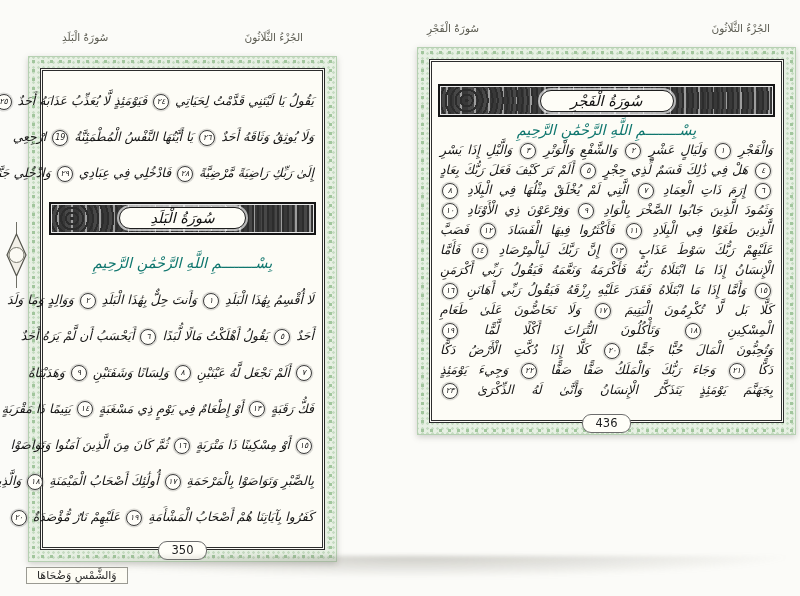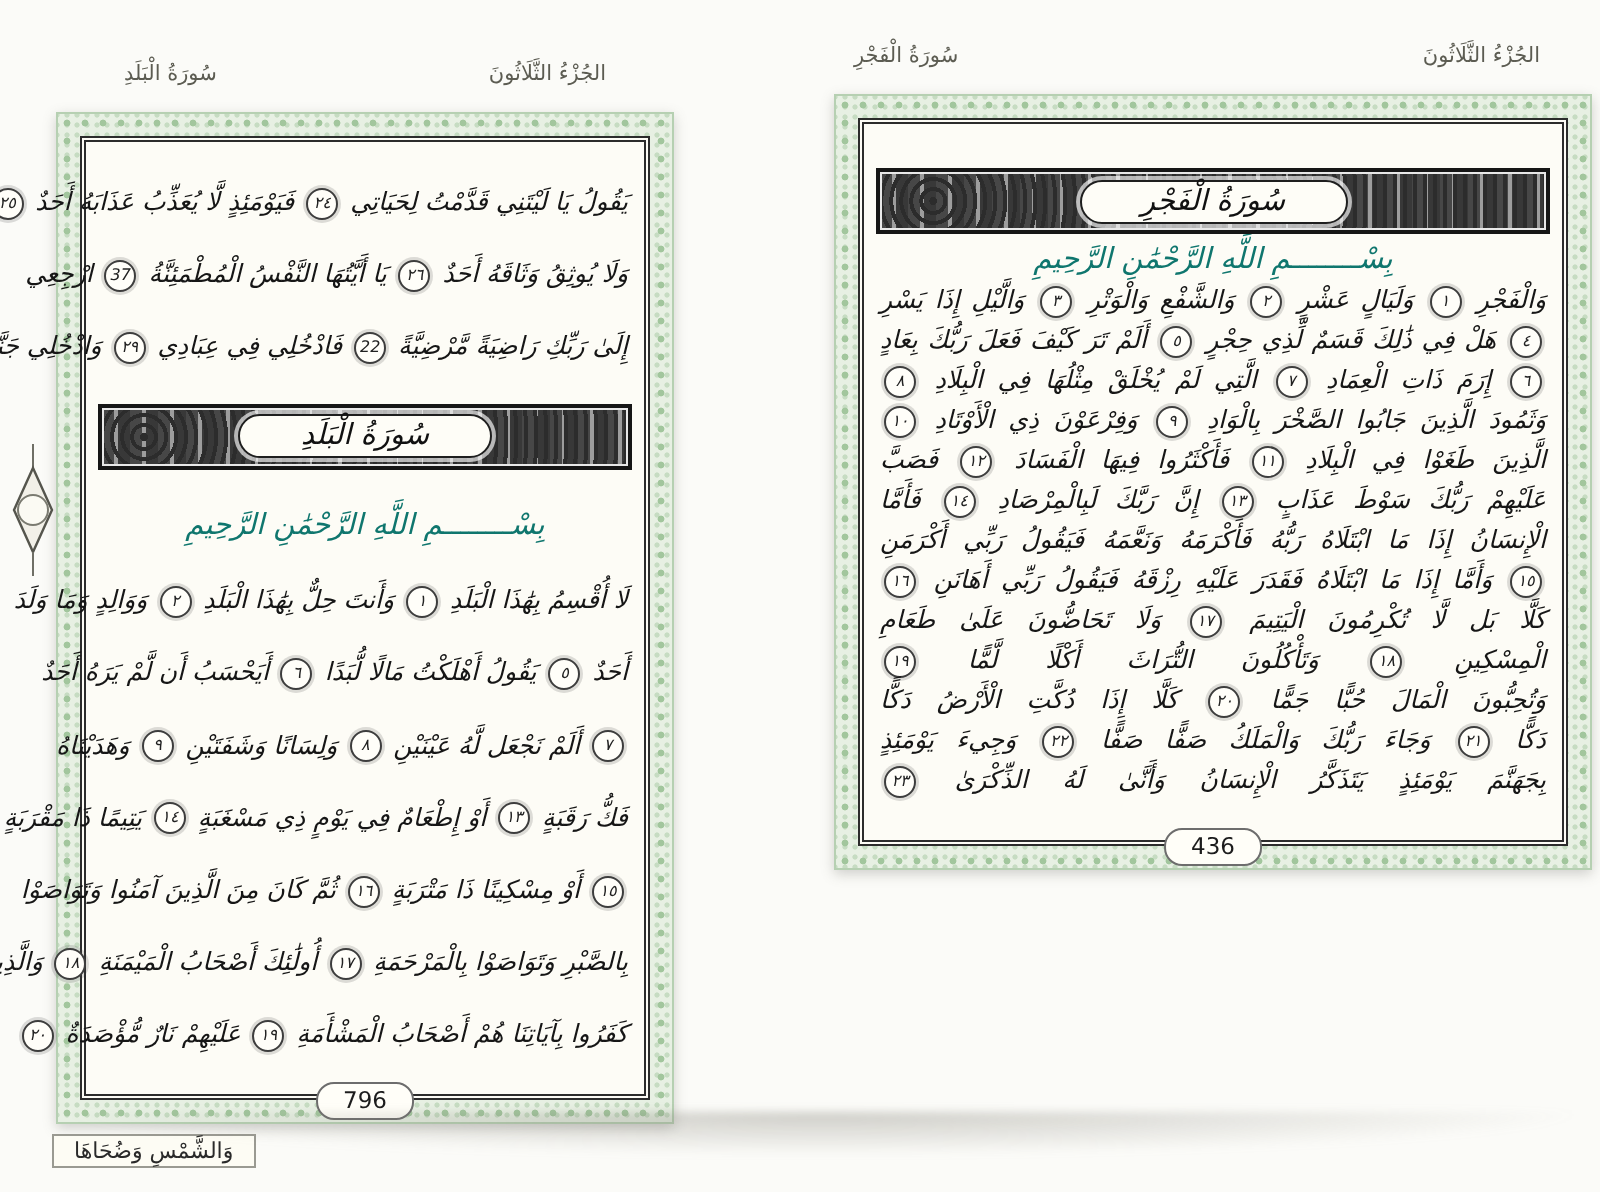--- a/index.html
+++ b/index.html
@@ -103,35 +103,35 @@
 <div class="spread">
 
   <div class="page left">
     <div class="page-header">
       <span>سُورَةُ الْبَلَدِ</span>
       <span>الجُزْءُ الثَّلَاثُونَ</span>
     </div>
     <div class="page-frame">
       <div class="page-inner" dir="rtl">
           <div class="qline">يَقُولُ يَا لَيْتَنِي قَدَّمْتُ لِحَيَاتِي <span class="ayah">٢٤</span> فَيَوْمَئِذٍ لَّا يُعَذِّبُ عَذَابَهُ أَحَدٌ <span class="ayah">٢٥</span></div>
-          <div class="qline">وَلَا يُوثِقُ وَثَاقَهُ أَحَدٌ <span class="ayah">٢٦</span> يَا أَيَّتُهَا النَّفْسُ الْمُطْمَئِنَّةُ <span class="ayah">37</span> ارْجِعِي</div>
-          <div class="qline">إِلَىٰ رَبِّكِ رَاضِيَةً مَّرْضِيَّةً <span class="ayah">22</span> فَادْخُلِي فِي عِبَادِي <span class="ayah">٢٩</span> وَادْخُلِي جَنَّتِي <span class="ayah">40</span></div>
+          <div class="qline">وَلَا يُوثِقُ وَثَاقَهُ أَحَدٌ <span class="ayah">٢٦</span> يَا أَيَّتُهَا النَّفْسُ الْمُطْمَئِنَّةُ <span class="ayah">19</span> ارْجِعِي</div>
+          <div class="qline">إِلَىٰ رَبِّكِ رَاضِيَةً مَّرْضِيَّةً <span class="ayah">٢٨</span> فَادْخُلِي فِي عِبَادِي <span class="ayah">٢٩</span> وَادْخُلِي جَنَّتِي <span class="ayah">40</span></div>
           <div class="surah-banner">
             <span class="cartouche">سُورَةُ الْبَلَدِ</span>
           </div>
           <div class="bismillah">بِسْــــــــمِ اللَّهِ الرَّحْمَٰنِ الرَّحِيمِ</div>
           <div class="qline">لَا أُقْسِمُ بِهَٰذَا الْبَلَدِ <span class="ayah">١</span> وَأَنتَ حِلٌّ بِهَٰذَا الْبَلَدِ <span class="ayah">٢</span> وَوَالِدٍ وَمَا وَلَدَ</div>
           <div class="qline">أَحَدٌ <span class="ayah">٥</span> يَقُولُ أَهْلَكْتُ مَالًا لُّبَدًا <span class="ayah">٦</span> أَيَحْسَبُ أَن لَّمْ يَرَهُ أَحَدٌ</div>
           <div class="qline"><span class="ayah">٧</span> أَلَمْ نَجْعَل لَّهُ عَيْنَيْنِ <span class="ayah">٨</span> وَلِسَانًا وَشَفَتَيْنِ <span class="ayah">٩</span> وَهَدَيْنَاهُ</div>
           <div class="qline">فَكُّ رَقَبَةٍ <span class="ayah">١٣</span> أَوْ إِطْعَامٌ فِي يَوْمٍ ذِي مَسْغَبَةٍ <span class="ayah">١٤</span> يَتِيمًا ذَا مَقْرَبَةٍ</div>
           <div class="qline"><span class="ayah">١٥</span> أَوْ مِسْكِينًا ذَا مَتْرَبَةٍ <span class="ayah">١٦</span> ثُمَّ كَانَ مِنَ الَّذِينَ آمَنُوا وَتَوَاصَوْا</div>
           <div class="qline">بِالصَّبْرِ وَتَوَاصَوْا بِالْمَرْحَمَةِ <span class="ayah">١٧</span> أُولَٰئِكَ أَصْحَابُ الْمَيْمَنَةِ <span class="ayah">١٨</span> وَالَّذِينَ</div>
           <div class="qline">كَفَرُوا بِآيَاتِنَا هُمْ أَصْحَابُ الْمَشْأَمَةِ <span class="ayah">١٩</span> عَلَيْهِمْ نَارٌ مُّؤْصَدَةٌ <span class="ayah">٢٠</span></div>
         </div>
-      <div class="page-num">796</div>
+      <div class="page-num">350</div>
     </div>
     <div class="catchword">وَالشَّمْسِ وَضُحَاهَا</div>
     <svg class="hizb" width="27" height="66" viewBox="0 0 27 66">
       <line x1="13.5" y1="0" x2="13.5" y2="16" stroke="#6f6f66" stroke-width="1"></line>
       <path d="M13.5 12 L23 33 L13.5 54 L4 33 Z" fill="#f2f0e8" stroke="#55554d" stroke-width="1.2"></path>
       <circle cx="13.5" cy="33" r="7.5" fill="#fbfaf3" stroke="#7a7a70" stroke-width="1"></circle>
       <line x1="13.5" y1="54" x2="13.5" y2="66" stroke="#6f6f66" stroke-width="1"></line>
     </svg>
   </div>
 

